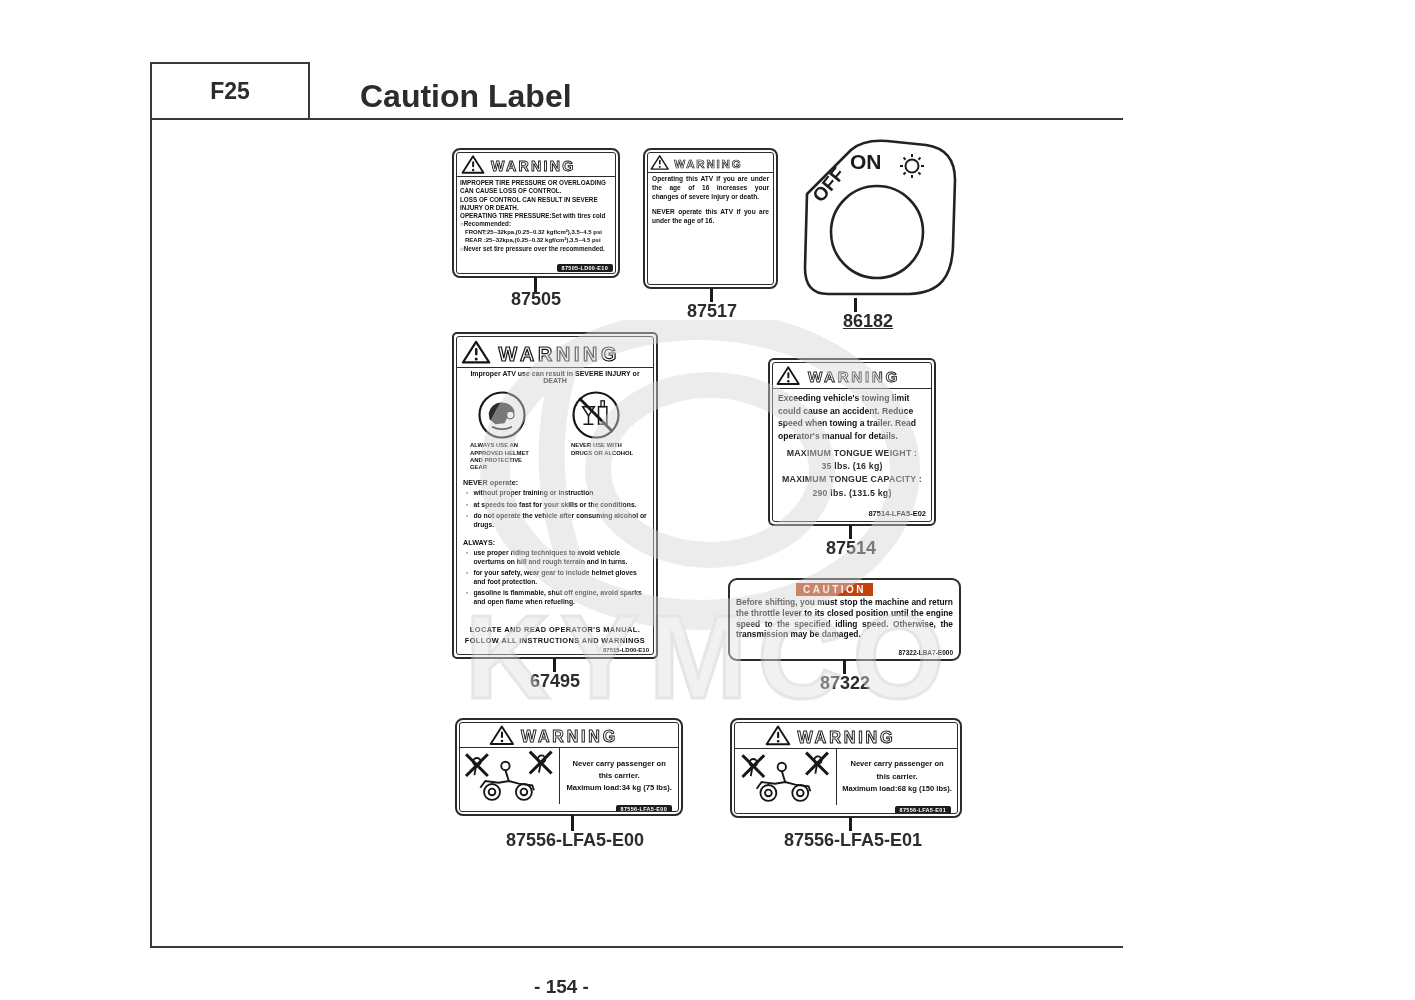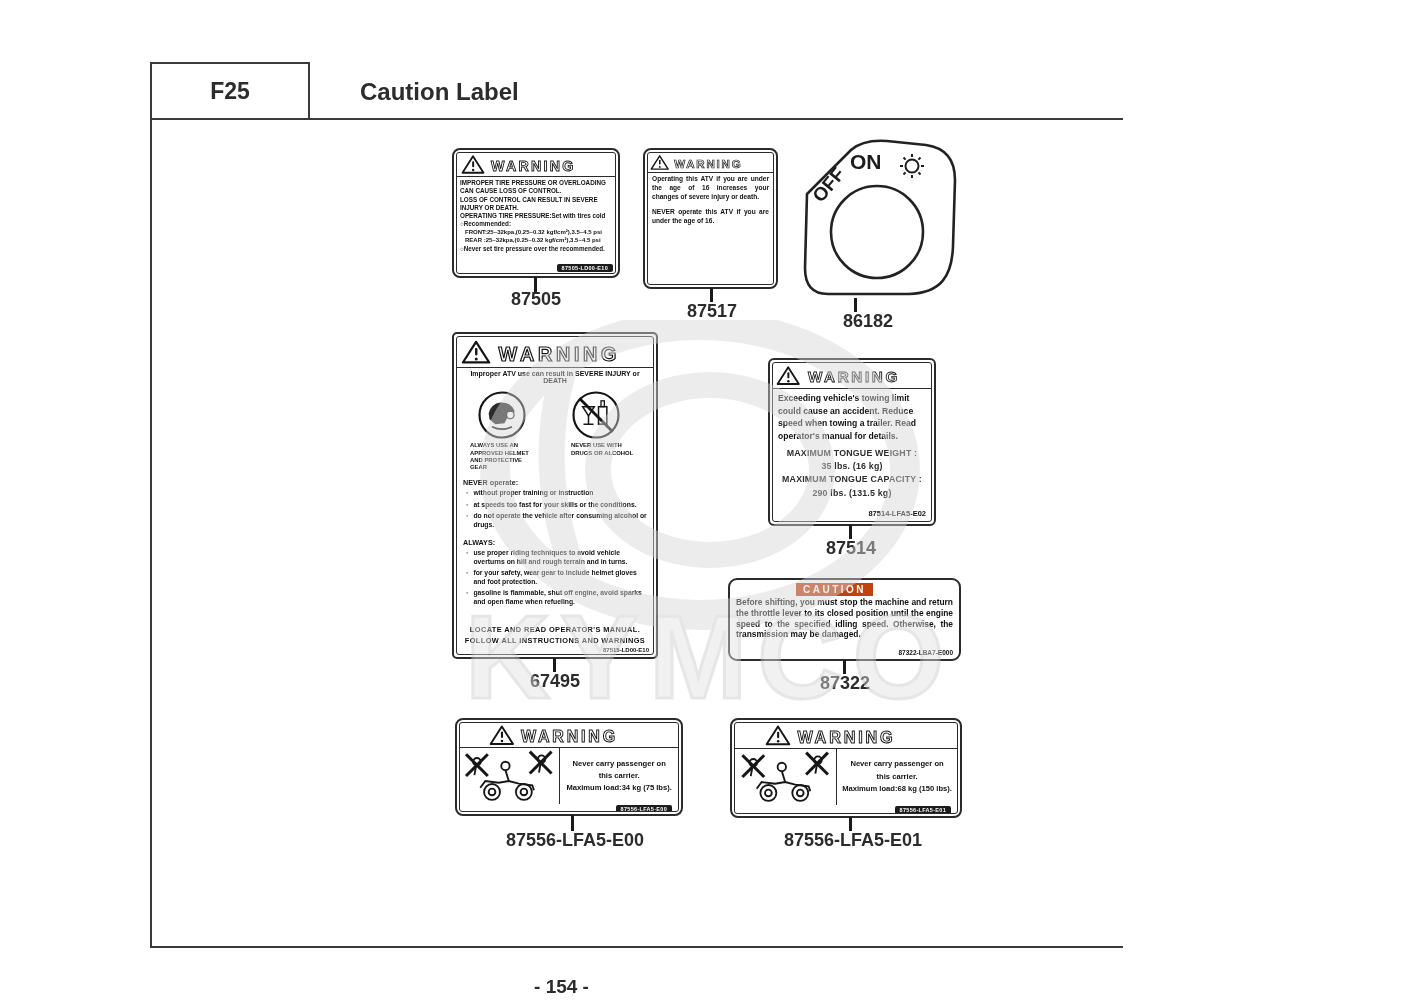--- a/index.html
+++ b/index.html
@@ -8,21 +8,21 @@
     position:relative; width:1123px; height:1000px; background:#ffffff;
     font-family:"Liberation Sans", sans-serif; color:#222; overflow:hidden;
   }
   
   .frame { position:absolute; left:150px; top:118px; width:1112px; height:830px;
            border:2px solid #3a3a3a; background:#fff; z-index:1; }
   .f25-box { position:absolute; left:150px; top:62px; width:160px; height:58px;
              border:2px solid #3a3a3a; display:flex; align-items:center; justify-content:center;
              background:#fff; z-index:2; }
   .f25-box span { font-size:23px; font-weight:bold; color:#2c2c2c; }
-  .page-title { position:absolute; left:360px; top:78px; font-size:24px; font-weight:bold;
+  .page-title { position:absolute; left:360px; top:78px; font-size:32px; font-weight:bold;
                 color:#2c2c2c; z-index:2; }
   .page-num { position:absolute; left:0; top:976px; width:100%; text-align:center;
               font-size:19px; font-weight:bold; color:#2c2c2c; z-index:2; }
   
   .watermark { position:absolute; left:410px; top:320px; width:600px; height:400px;
                z-index:6; opacity:0.45; pointer-events:none; }
   
   .label-box { position:absolute; background:#fff; border:2px solid #2b2b2b;
                border-radius:8px; padding:2px; z-index:3; }
   .inner { border:1.5px solid #2b2b2b; border-radius:3px; width:100%; height:100%;
@@ -157,21 +157,21 @@
       <line x1="117" y1="39" x2="117" y2="42"></line>
       <line x1="105" y1="30" x2="108" y2="30"></line>
       <line x1="126" y1="30" x2="129" y2="30"></line>
       <line x1="108.5" y1="21.5" x2="110.6" y2="23.6"></line>
       <line x1="123.4" y1="36.4" x2="125.5" y2="38.5"></line>
       <line x1="108.5" y1="38.5" x2="110.6" y2="36.4"></line>
       <line x1="123.4" y1="23.6" x2="125.5" y2="21.5"></line>
     </g>
   </svg>
   <div class="leader" style="left:854px; top:298px; height:14px;"></div>
-  <div class="caption" style="left:868px; top:311px;">86182</div>
+  <div class="caption" style="left:868px; top:311px;text-decoration:underline;">86182</div>
 
   <div class="label-box" style="left:452px; top:332px; width:206px; height:327px; border-radius:5px;">
     <div class="inner">
       <div class="warnstrip" style="padding:2px 0;">
         <svg class="warnhead" width="188" viewBox="0 0 200 28">
           <path d="M16,3 L30,25 H2 Z" fill="#fff" stroke="#161616" stroke-width="2.4" stroke-linejoin="round"></path>
           <rect x="14.9" y="9.5" width="2.6" height="8" rx="1.2" fill="#161616"></rect>
           <circle cx="16.2" cy="21.3" r="1.6" fill="#161616"></circle>
           <text x="40" y="23" font-family="Liberation Sans, sans-serif" font-size="21" font-weight="bold" letter-spacing="4" fill="#ffffff" stroke="#161616" stroke-width="1.3">WARNING</text>
         </svg>

